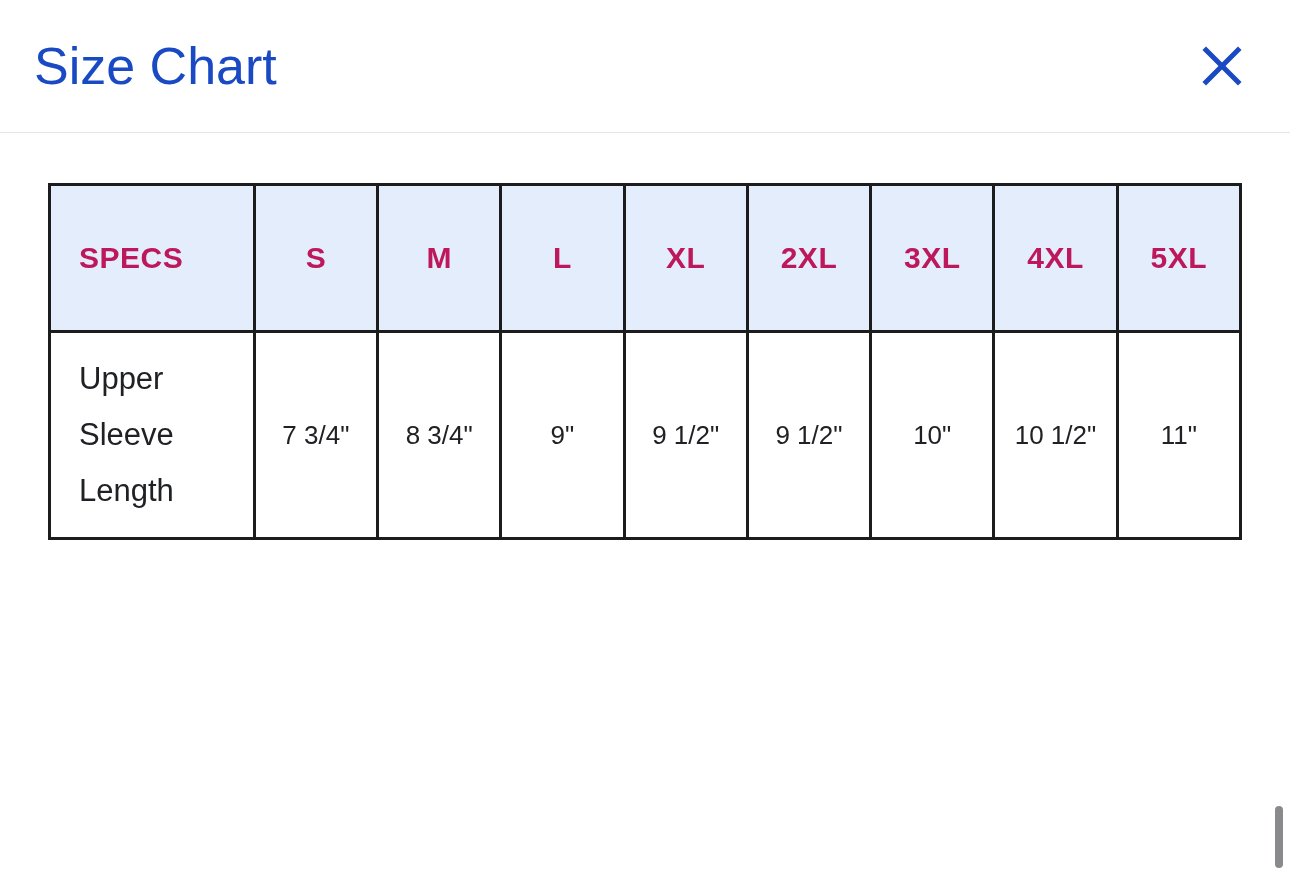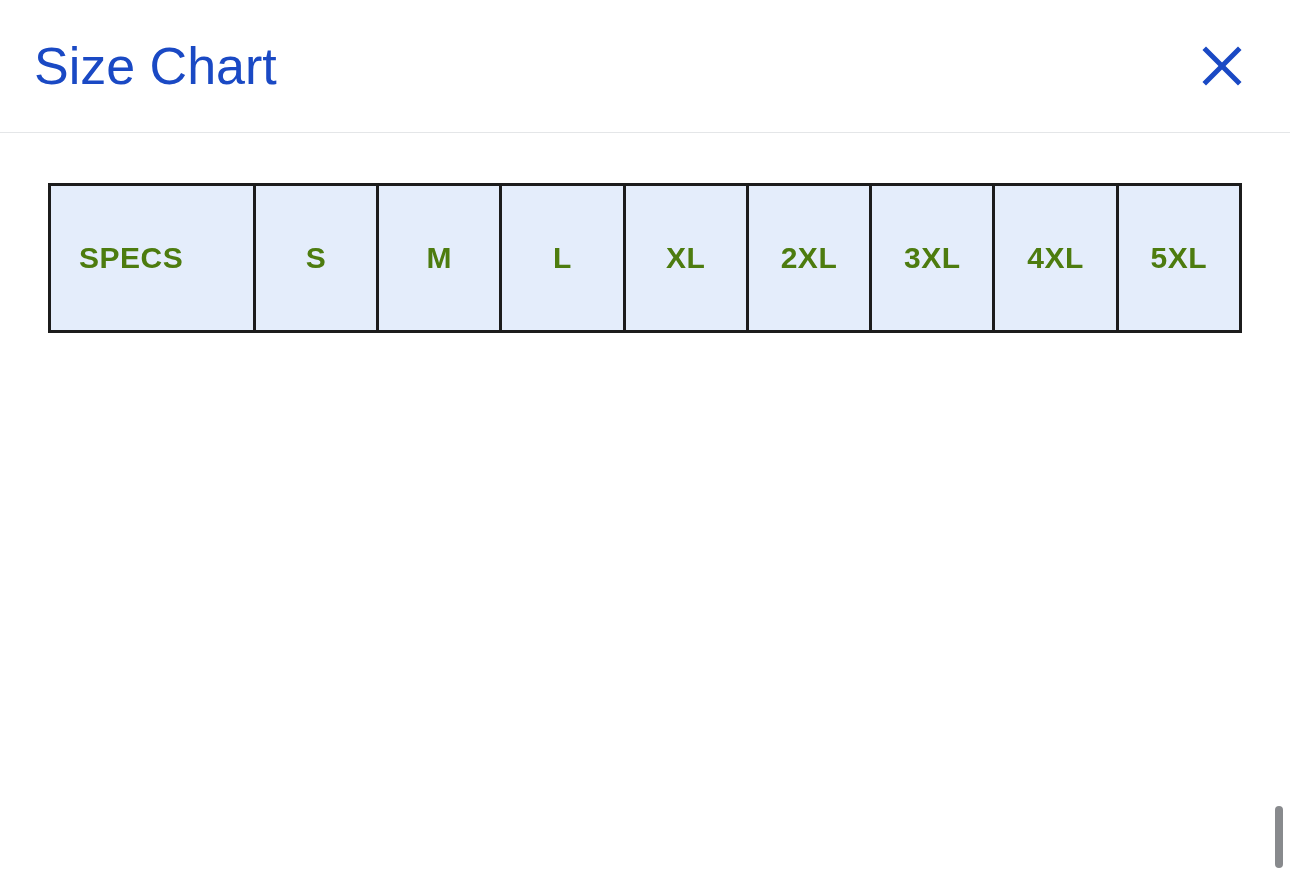--- a/index.html
+++ b/index.html
@@ -75,21 +75,21 @@
     table-layout: fixed;
     border: 3px solid #1c1c1c;
   }
 
   table.size-chart th,
   table.size-chart td {
     border: 3px solid #1c1c1c;
     text-align: center;
     vertical-align: middle;
     font-family: "Liberation Sans", sans-serif;
-    color: #4d7c0f;
+    color: #be185d;
   }
 
   table.size-chart thead th {
     background: #e4edfb;
     height: 142px;
     font-size: 30px;
     font-weight: bold;
     letter-spacing: 0.5px;
   }
 
@@ -169,18 +169,29 @@
           <th>M</th>
           <th>L</th>
           <th>XL</th>
           <th>2XL</th>
           <th>3XL</th>
           <th>4XL</th>
           <th>5XL</th>
         </tr>
       </thead>
       <tbody>
+        <tr class="row-sleeve">
+          <td class="spec-cell">Upper Sleeve Length</td>
+          <td class="value-cell">7 3/4"</td>
+          <td class="value-cell">8 3/4"</td>
+          <td class="value-cell">9"</td>
+          <td class="value-cell">9 1/2"</td>
+          <td class="value-cell">9 1/2"</td>
+          <td class="value-cell">10"</td>
+          <td class="value-cell">10 1/2"</td>
+          <td class="value-cell">11"</td>
+        </tr>
       </tbody>
     </table>
   </div>
 
   <div class="scrollbar-thumb"></div>
 </div>
 
 </body></html>

